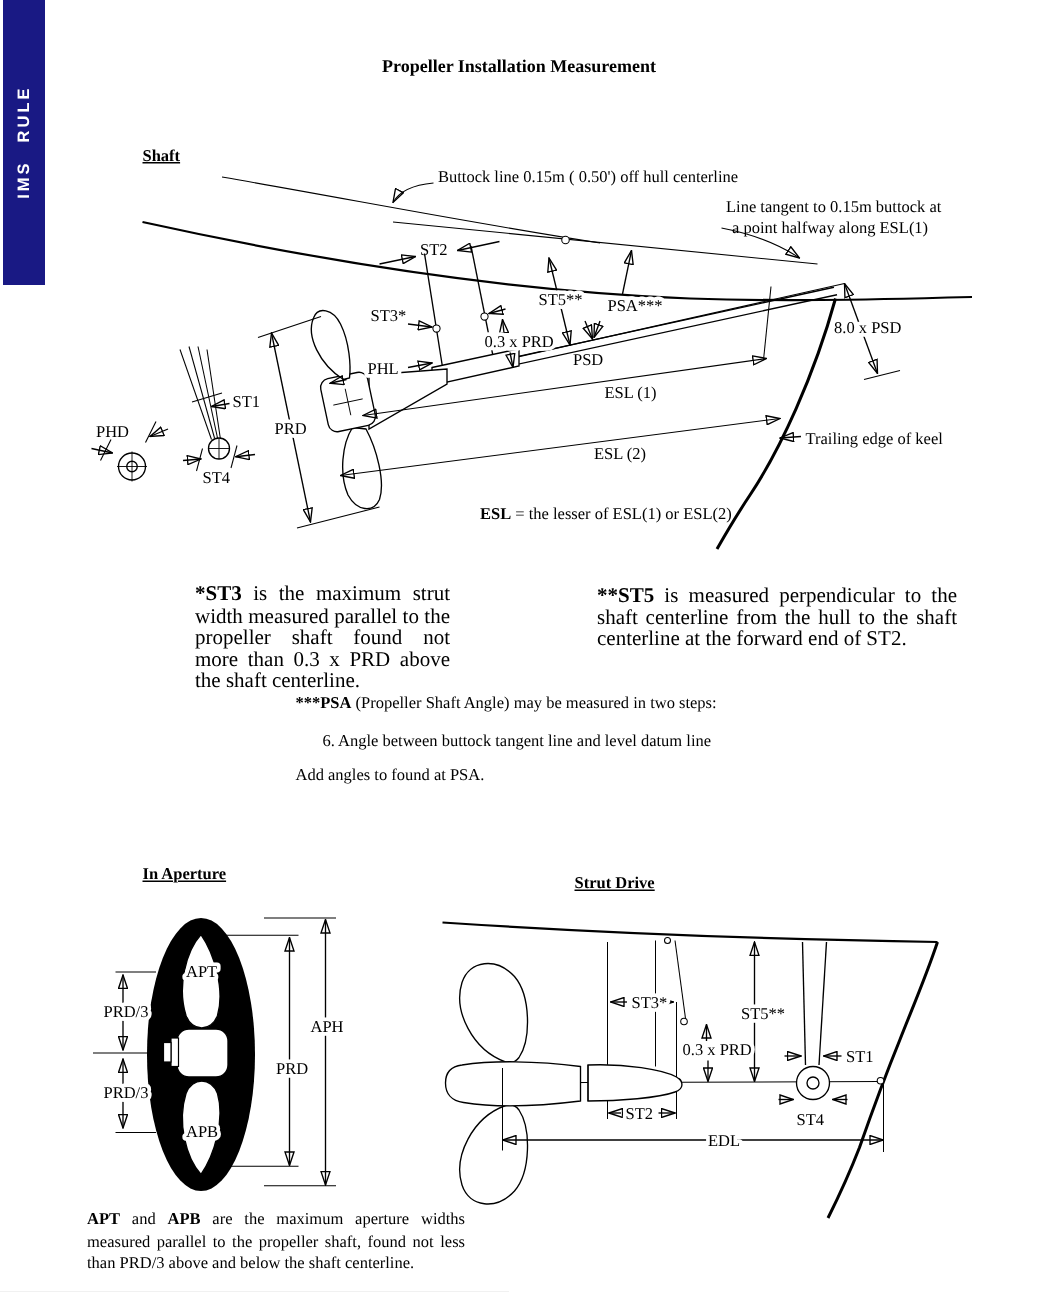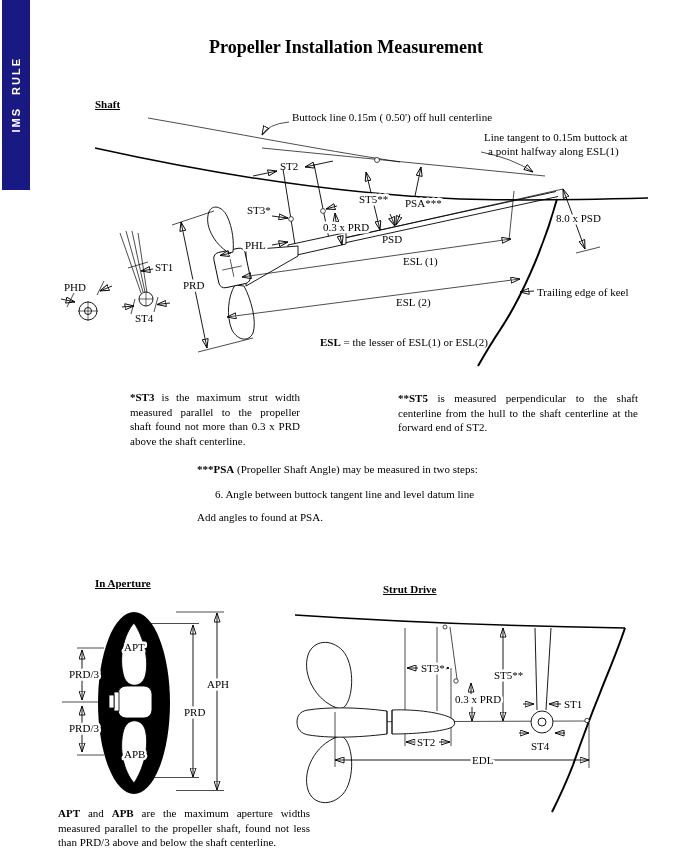--- a/index.html
+++ b/index.html
@@ -13,24 +13,24 @@
     display:flex; align-items:center; justify-content:center;
   }
   .sidebar span {
     writing-mode:vertical-rl; transform:rotate(180deg);
     color:#ffffff; font-family:"Liberation Sans", sans-serif;
     font-weight:bold; font-size:11px; letter-spacing:2px; word-spacing:7px;
     white-space:nowrap;
   }
   .title {
     position:absolute; top:37px; left:0; width:100%; text-align:center;
-    font-size:18px; font-weight:bold;
+    font-size:12px; font-weight:bold;
   }
   .h2 { position:absolute; font-size:11px; font-weight:bold; text-decoration:underline; white-space:nowrap; }
-  .note { position:absolute; font-size:11px; line-height:14.5px; text-align:justify; }
+  .note { position:absolute; font-size:14px; line-height:14.5px; text-align:justify; }
   .psa-block { position:absolute; font-size:11px; line-height:13px; }
   .psa-items { margin:11px 0 0 18px; line-height:15px; }
   .psa-footer { margin-top:9px; }
   .caption { position:absolute; font-size:11px; line-height:14.5px; text-align:justify; }
   svg { position:absolute; overflow:visible; }
   svg path, svg line, svg polygon, svg circle, svg polyline {
     stroke:#000000; fill:none; stroke-width:0.9;
   }
   svg .thick { stroke-width:1.5; }
   svg .keel  { stroke-width:2; }

